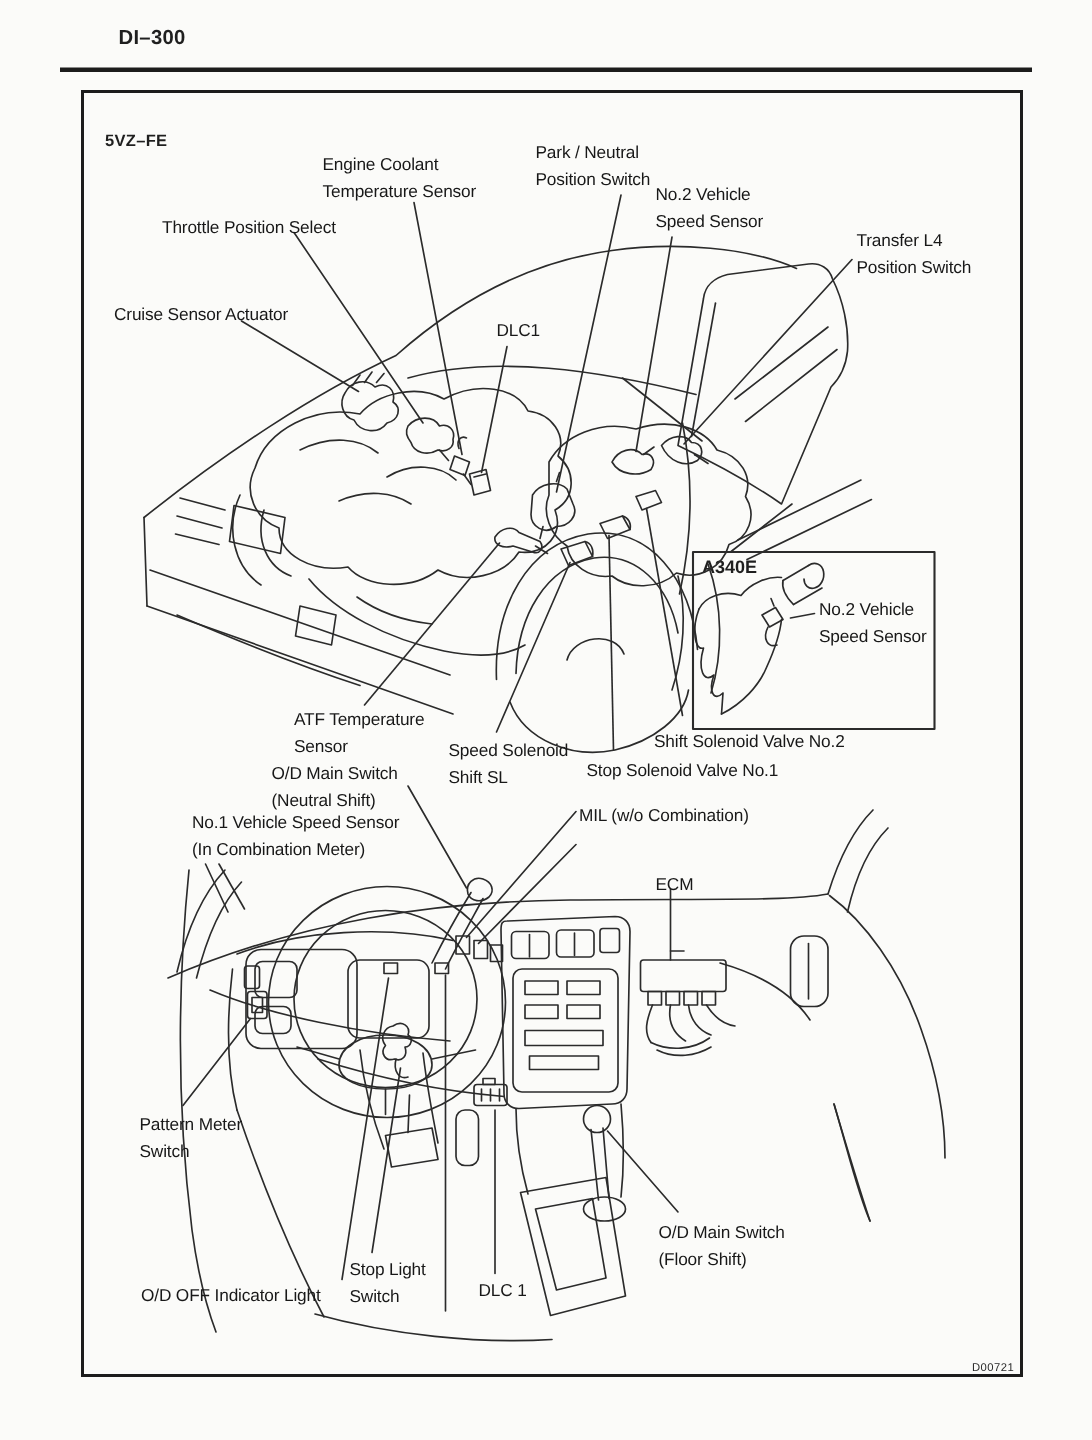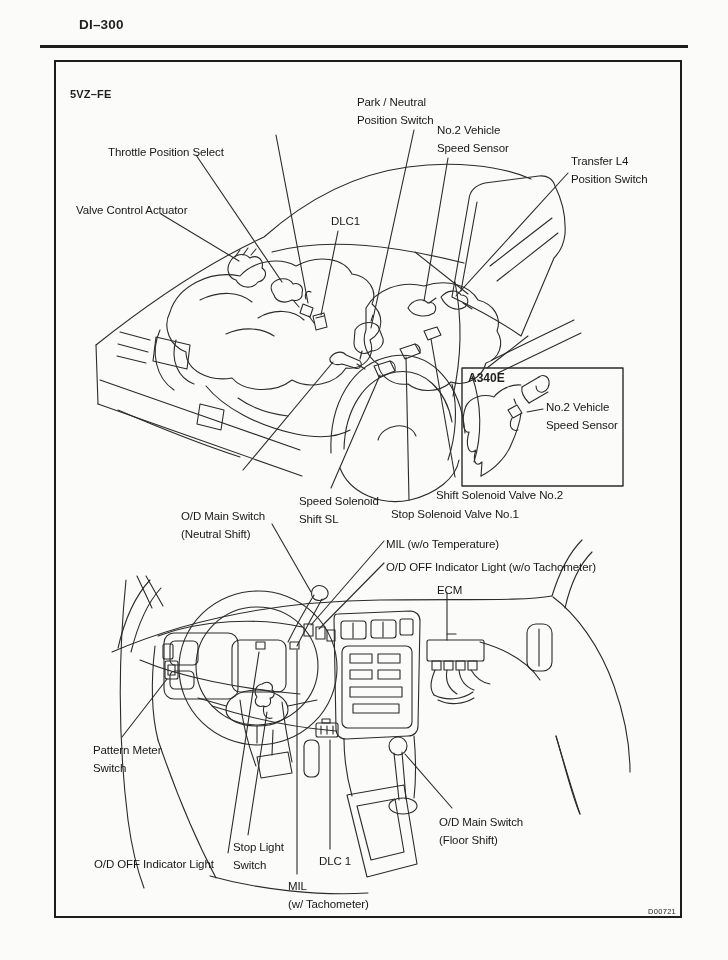--- a/index.html
+++ b/index.html
@@ -279,87 +279,92 @@
       <path d="M527,412 L543,409"></path>
       <path d="M122,737 L167,679"></path>
       <path d="M228,853 L259,652"></path>
       <path d="M248,835 L267,712"></path>
       <path d="M330,849 L330,740"></path>
       <path d="M297,874 L297,650"></path>
       <path d="M452,808 L405,754"></path>
     </g>
   </svg>
 
+  <div class="lbl" style="left:215px;top:101px">
+      <span class="ln">Engine Coolant</span>
+      <span class="ln">Temperature Sensor</span>
+    </div>
   <div class="lbl" style="left:357px;top:93px">
       <span class="ln">Park / Neutral</span>
       <span class="ln">Position Switch</span>
     </div>
   <div class="lbl" style="left:108px;top:143px">
       <span class="ln">Throttle Position Select</span>
     </div>
   <div class="lbl" style="left:437px;top:121px">
       <span class="ln">No.2 Vehicle</span>
       <span class="ln">Speed Sensor</span>
     </div>
   <div class="lbl" style="left:571px;top:152px">
       <span class="ln">Transfer L4</span>
       <span class="ln">Position Switch</span>
     </div>
   <div class="lbl" style="left:76px;top:201px">
-      <span class="ln">Valve Control Actuator</span>
+      <span class="ln">Cruise Sensor Actuator</span>
     </div>
   <div class="lbl" style="left:331px;top:212px">
       <span class="ln">DLC1</span>
     </div>
 
   <div class="lbl" style="left:546px;top:398px">
       <span class="ln">No.2 Vehicle</span>
       <span class="ln">Speed Sensor</span>
     </div>
   <div class="lbl" style="left:436px;top:486px">
       <span class="ln">Shift Solenoid Valve No.2</span>
     </div>
   <div class="lbl" style="left:391px;top:505px">
       <span class="ln">Stop Solenoid Valve No.1</span>
     </div>
 
+  <div class="lbl" style="left:196px;top:471px">
+      <span class="ln">ATF Temperature</span>
+      <span class="ln">Sensor</span>
+    </div>
   <div class="lbl" style="left:181px;top:507px">
       <span class="ln">O/D Main Switch</span>
       <span class="ln">(Neutral Shift)</span>
     </div>
   <div class="lbl" style="left:299px;top:492px">
       <span class="ln">Speed Solenoid</span>
       <span class="ln">Shift SL</span>
     </div>
+  <div class="lbl" style="left:128px;top:540px">
+      <span class="ln">No.1 Vehicle Speed Sensor</span>
+      <span class="ln">(In Combination Meter)</span>
+    </div>
   <div class="lbl" style="left:386px;top:535px">
-      <span class="ln">MIL (w/o Temperature)</span>
-    </div>
-  <div class="lbl" style="left:386px;top:558px">
-      <span class="ln">O/D OFF Indicator Light (w/o Tachometer)</span>
+      <span class="ln">MIL (w/o Combination)</span>
     </div>
   <div class="lbl" style="left:437px;top:581px">
       <span class="ln">ECM</span>
     </div>
 
   <div class="lbl" style="left:93px;top:741px">
       <span class="ln">Pattern Meter</span>
       <span class="ln">Switch</span>
     </div>
   <div class="lbl" style="left:94px;top:855px">
       <span class="ln">O/D OFF Indicator Light</span>
     </div>
   <div class="lbl" style="left:233px;top:838px">
       <span class="ln">Stop Light</span>
       <span class="ln">Switch</span>
     </div>
   <div class="lbl" style="left:319px;top:852px">
       <span class="ln">DLC 1</span>
     </div>
-  <div class="lbl" style="left:288px;top:877px">
-      <span class="ln">MIL</span>
-      <span class="ln">(w/ Tachometer)</span>
-    </div>
   <div class="lbl" style="left:439px;top:813px">
       <span class="ln">O/D Main Switch</span>
       <span class="ln">(Floor Shift)</span>
     </div>
 
 </div>
 
 </body></html>

